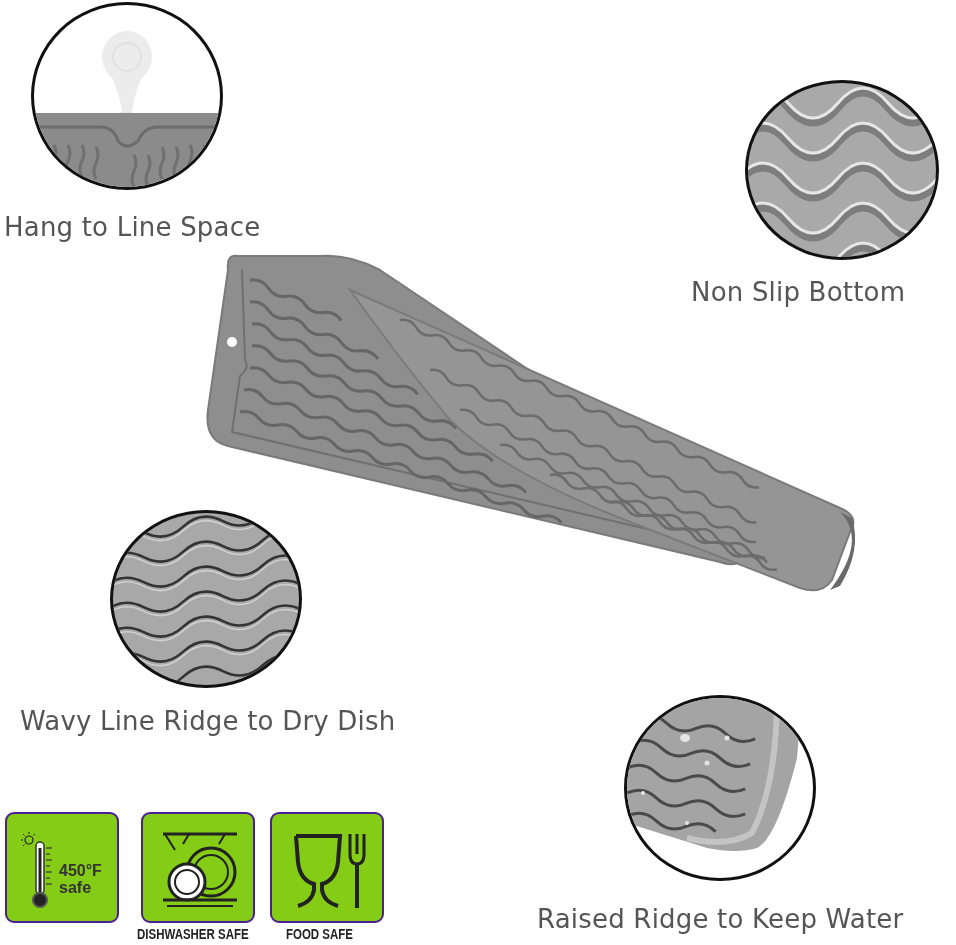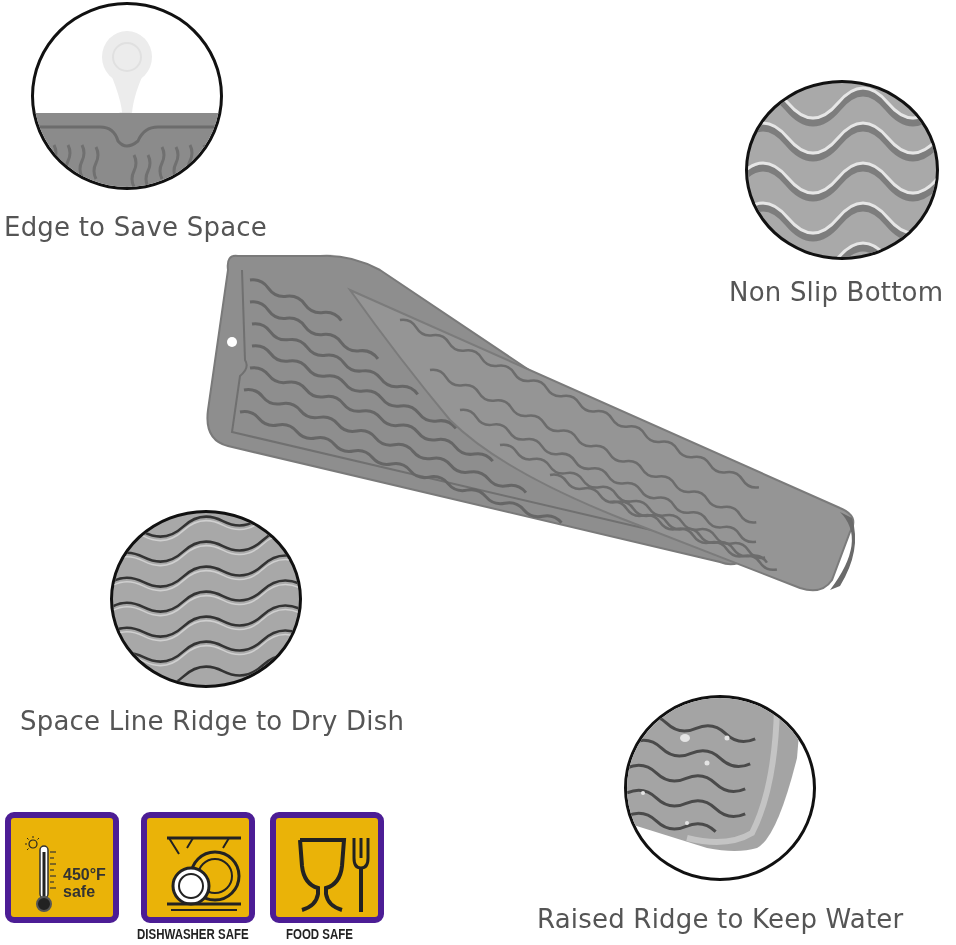--- a/index.html
+++ b/index.html
@@ -1,20 +1,20 @@
 <!DOCTYPE html>
 <html><head>
 <meta charset="utf-8">
 <style>
   html,body{margin:0;padding:0;background:#fff;}
   body{width:956px;height:945px;position:relative;overflow:hidden;font-family:"DejaVu Sans","Liberation Sans",sans-serif;}
   .abs{position:absolute;}
   .caption{position:absolute;color:#555;font-size:26px;white-space:nowrap;letter-spacing:0.2px;}
   .circle{position:absolute;border-radius:50%;border:3px solid #111;overflow:hidden;box-sizing:border-box;}
-  .badge{position:absolute;border:6px solid #4c1d95;border-radius:9px;box-sizing:border-box;background:#eab308;}
+  .badge{position:absolute;border:2px solid #4c1d95;border-radius:9px;box-sizing:border-box;background:#84cc16;}
   .badge-label{position:absolute;font-family:"Liberation Sans",sans-serif;font-weight:bold;font-size:14px;color:#222;white-space:nowrap;transform:scaleX(0.82);transform-origin:left top;}
 </style>
 </head>
 <body>
 
 <div class="circle" style="left:31px;top:2px;width:192px;height:188px;background:#fff;">
   <svg width="192" height="188" viewBox="0 0 192 188">
     <ellipse cx="93" cy="52" rx="25" ry="26" fill="#ececec"></ellipse>
     <circle cx="93" cy="52" r="14" fill="none" stroke="#e0e0e0" stroke-width="2"></circle>
     <path d="M78,72 Q93,110 86,120 L98,120 Q96,100 108,72 Z" fill="#ececec"></path>
@@ -28,41 +28,41 @@
         <path d="M62,142 q4,8 0,16 q-4,8 0,16"></path>
       <path d="M100,150 q4,8 0,16 q-4,8 0,16"></path>
         <path d="M114,150 q4,8 0,16 q-4,8 0,16"></path>
       <path d="M128,142 q4,8 0,16 q-4,8 0,16"></path>
         <path d="M142,142 q4,8 0,16 q-4,8 0,16"></path>
       <path d="M156,140 q4,8 0,16 q-4,8 0,16"></path>
         <path d="M170,140 q4,8 0,16 q-4,8 0,16"></path>
     </g>
   </svg>
 </div>
-<div class="caption" style="left:4px;top:212px;">Edge to Save Space</div>
+<div class="caption" style="left:4px;top:212px;">Hang to Line Space</div>
 
 <div class="circle" style="left:745px;top:80px;width:194px;height:180px;background:#a9a9a9;">
   <svg width="194" height="180" viewBox="0 0 194 180">
     <g fill="none" stroke-width="7">
       <path d="M-10,20 q25,-30 50,0 t50,0 t50,0 t50,0" stroke="#7d7d7d" transform="translate(0,5)"></path>
       <path d="M-10,60 q25,-30 50,0 t50,0 t50,0 t50,0" stroke="#7d7d7d"></path>
       <path d="M-10,100 q25,-30 50,0 t50,0 t50,0 t50,0" stroke="#7d7d7d"></path>
       <path d="M-10,140 q25,-30 50,0 t50,0 t50,0 t50,0" stroke="#7d7d7d"></path>
       <path d="M-10,180 q25,-30 50,0 t50,0 t50,0 t50,0" stroke="#7d7d7d"></path>
     </g>
     <g fill="none" stroke-width="3" stroke="#e6e6e6">
       <path d="M-10,15 q25,-30 50,0 t50,0 t50,0 t50,0" transform="translate(0,5)"></path>
       <path d="M-10,55 q25,-30 50,0 t50,0 t50,0 t50,0"></path>
       <path d="M-10,95 q25,-30 50,0 t50,0 t50,0 t50,0"></path>
       <path d="M-10,135 q25,-30 50,0 t50,0 t50,0 t50,0"></path>
       <path d="M-10,175 q25,-30 50,0 t50,0 t50,0 t50,0"></path>
     </g>
   </svg>
 </div>
-<div class="caption" style="left:729px;top:277px;">Non Slip Bottom</div>
+<div class="caption" style="left:691px;top:277px;">Non Slip Bottom</div>
 
 <div class="abs" style="left:200px;top:250px;width:680px;height:350px;">
   <svg width="680" height="350" viewBox="0 0 680 350">
 
     <path d="M38,6 Q26,4 28,20 L8,160 Q4,190 28,196 L520,312 Q535,318 545,308 L560,275 L180,20 Q150,4 120,6 Z" fill="#8e8e8e" stroke="#7a7a7a" stroke-width="2"></path>
     <path d="M42,20 L45,110 Q50,118 40,126 L32,182 L520,296" fill="none" stroke="#707070" stroke-width="2"></path>
     <circle cx="32" cy="92" r="5" fill="#fff"></circle>
 
     <g fill="none" stroke="#666" stroke-width="3">
       <path d="M50,30 q10,-6 20,0 t20,0 t20,0 t20,0 t20,0" transform="rotate(24 50 30)"></path>
@@ -101,21 +101,21 @@
     <g fill="none" stroke="#d0d0d0" stroke-width="1.5">
       <path d="M-10,14 q20,-14 40,0 t40,0 t40,0 t40,0 t40,0 t40,0" transform="rotate(-8 96 14)"></path>
       <path d="M-10,39 q20,-14 40,0 t40,0 t40,0 t40,0 t40,0 t40,0" transform="rotate(-8 96 39)"></path>
       <path d="M-10,64 q20,-14 40,0 t40,0 t40,0 t40,0 t40,0 t40,0" transform="rotate(-8 96 64)"></path>
       <path d="M-10,89 q20,-14 40,0 t40,0 t40,0 t40,0 t40,0 t40,0" transform="rotate(-8 96 89)"></path>
       <path d="M-10,114 q20,-14 40,0 t40,0 t40,0 t40,0 t40,0 t40,0" transform="rotate(-8 96 114)"></path>
       <path d="M-10,139 q20,-14 40,0 t40,0 t40,0 t40,0 t40,0 t40,0" transform="rotate(-8 96 139)"></path>
     </g>
   </svg>
 </div>
-<div class="caption" style="left:20px;top:706px;">Space Line Ridge to Dry Dish</div>
+<div class="caption" style="left:20px;top:706px;">Wavy Line Ridge to Dry Dish</div>
 
 <div class="circle" style="left:624px;top:695px;width:192px;height:186px;background:#fff;">
   <svg width="192" height="186" viewBox="0 0 192 186">
     <path d="M0,0 L175,0 L170,60 Q150,140 130,150 Q110,156 80,150 L0,125 Z" fill="#a4a4a4"></path>
     <path d="M150,10 Q148,90 125,135 Q100,150 60,140" fill="none" stroke="#c4c4c4" stroke-width="6"></path>
     <g fill="none" stroke="#4a4a4a" stroke-width="3">
       <path d="M10,20 q15,-10 30,0 t30,0 t30,0 t30,0" transform="rotate(10 10 20)"></path>
       <path d="M5,45 q15,-10 30,0 t30,0 t30,0 t30,0" transform="rotate(10 5 45)"></path>
       <path d="M0,70 q15,-10 30,0 t30,0 t30,0 t30,0" transform="rotate(10 0 70)"></path>
       <path d="M0,95 q15,-10 30,0 t30,0 t30,0 t30,0" transform="rotate(10 0 95)"></path>

